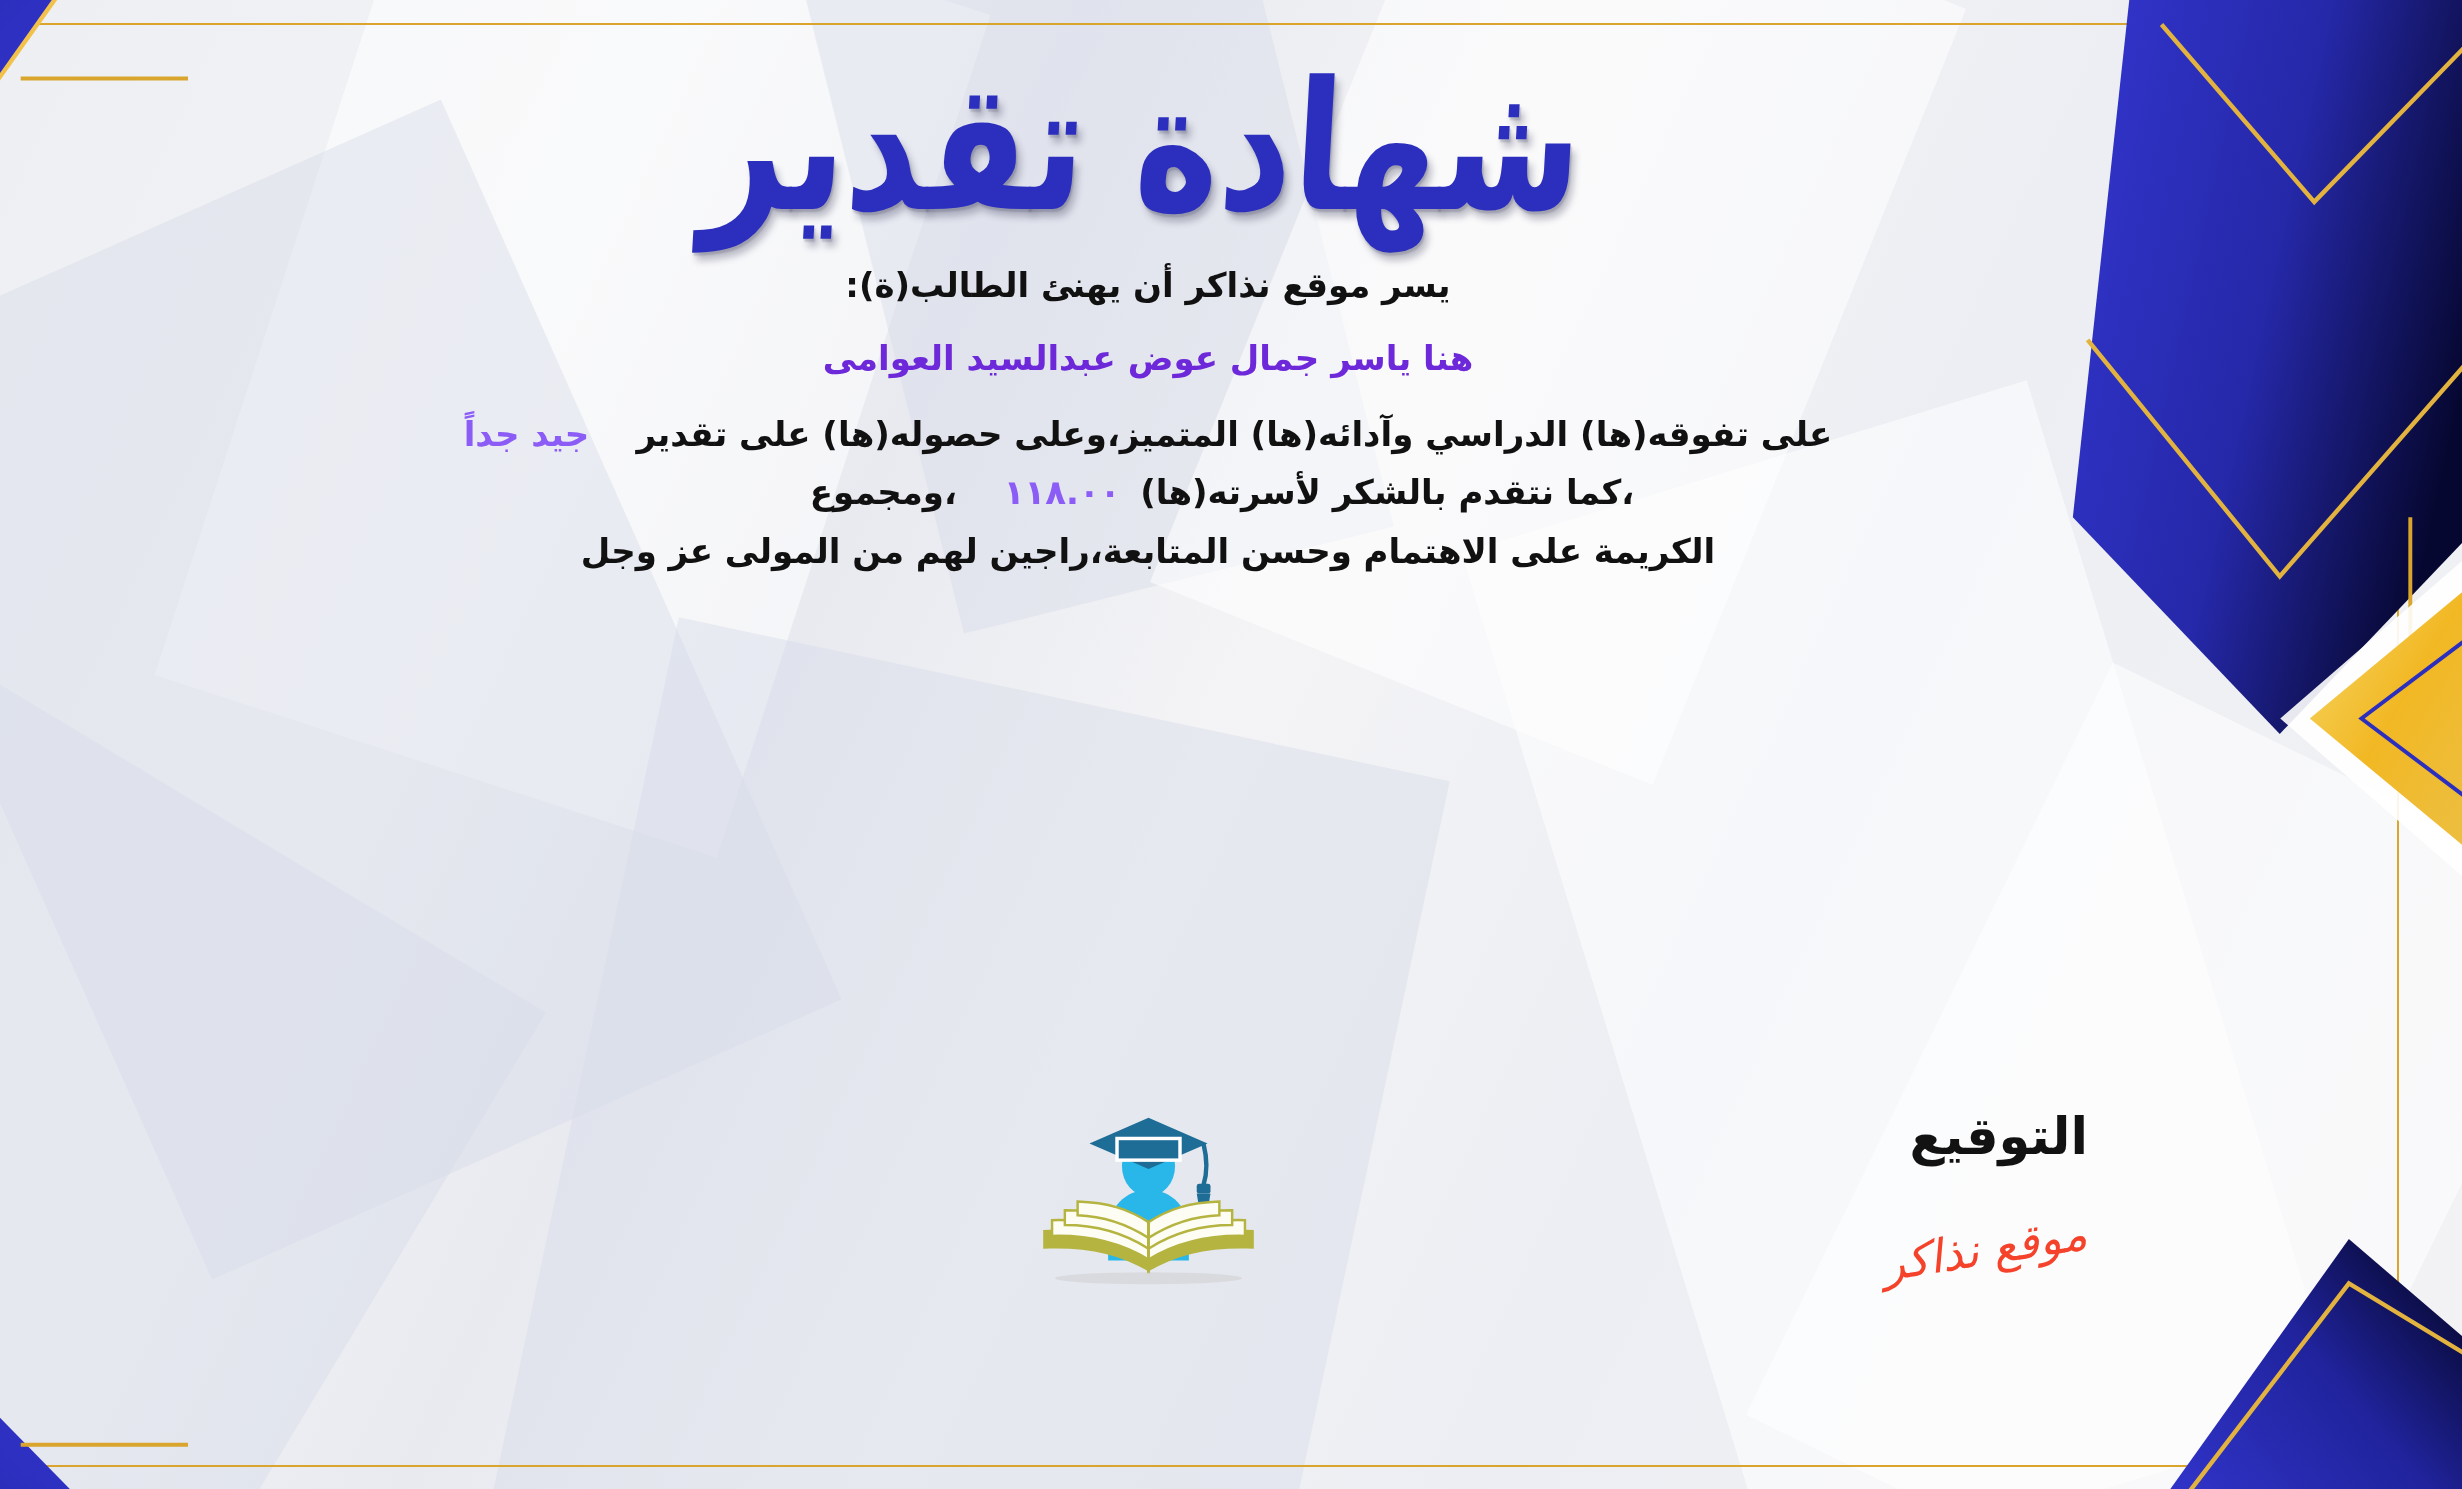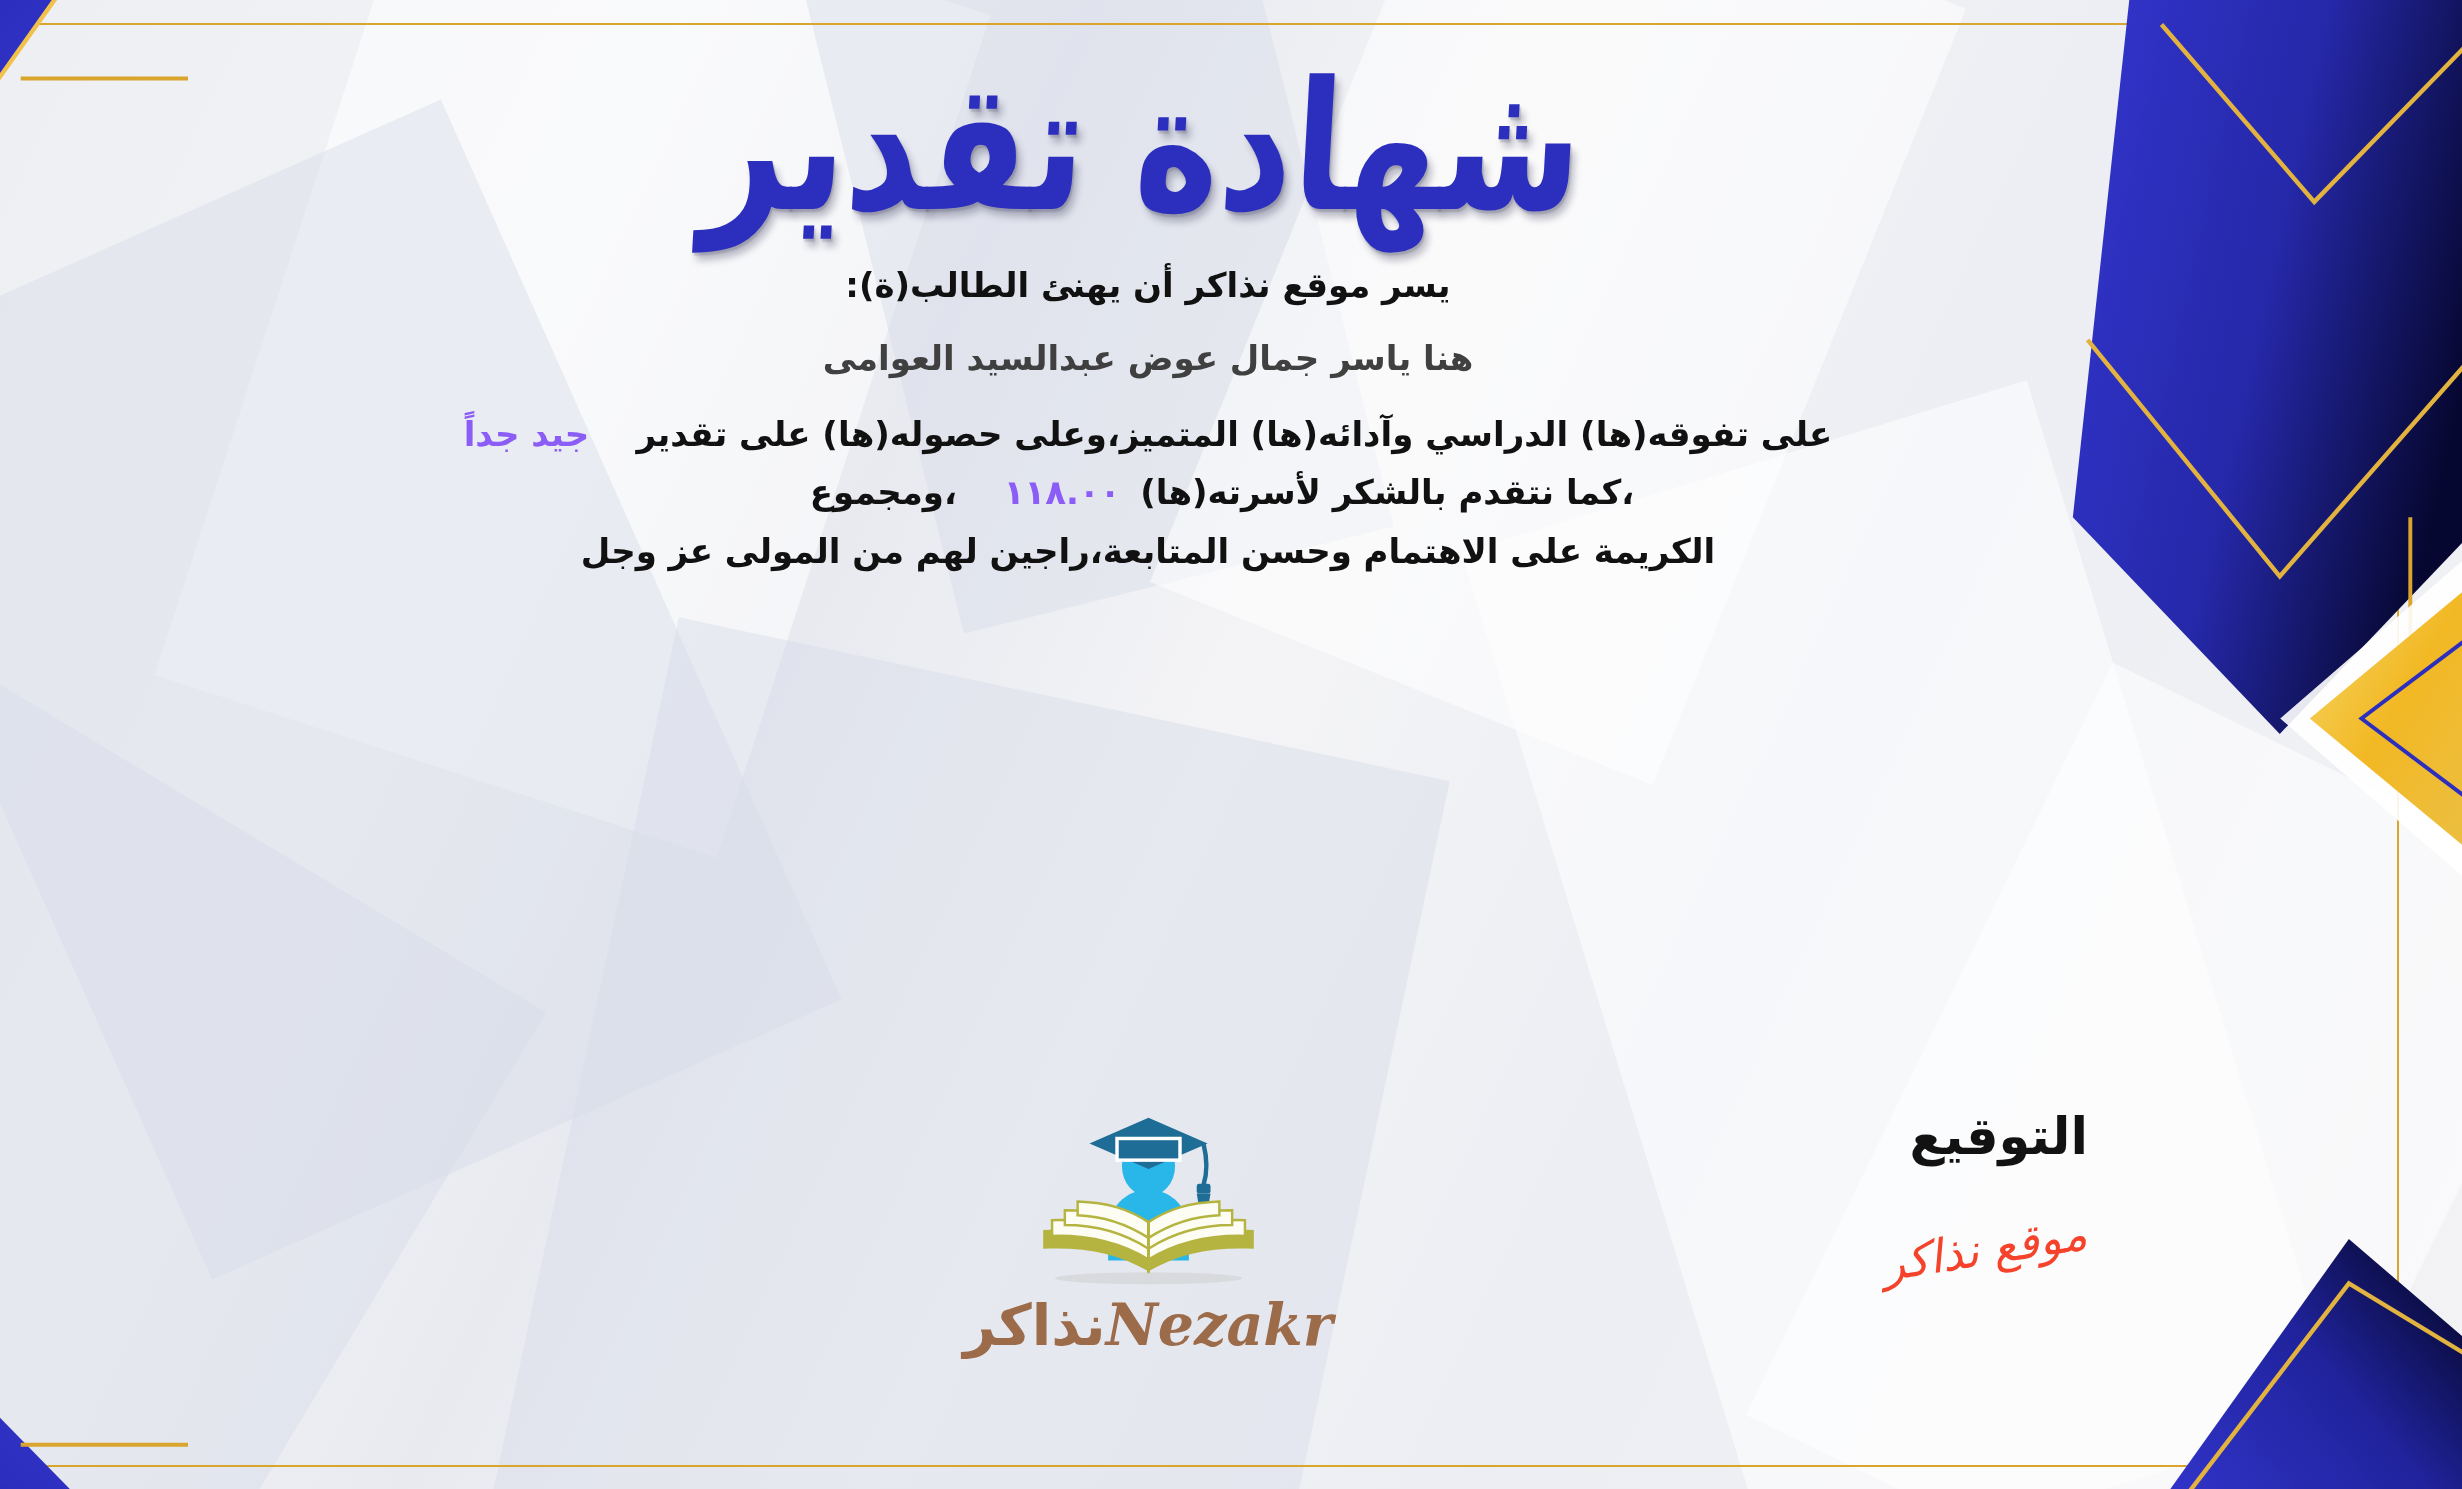--- a/index.html
+++ b/index.html
@@ -92,21 +92,21 @@
     text-align: center;
     color: #111111;
     font-size: 34px;
     font-weight: 700;
     line-height: 1.52;
   }
 
   .line { margin: 0 0 4.9px 0; white-space: nowrap; }
   .line-1 { margin-bottom: 21.7px; }
   .line-2 {
-    color: #404040;
+    color: #6d28d9;
     margin-bottom: 23.6px;
   }
   .line-3, .line-4 {
     display: flex;
     justify-content: center;
     align-items: baseline;
     gap: 0;
     white-space: nowrap;
   }
   .line-3 { margin-bottom: 6.9px; }
@@ -331,21 +331,18 @@
 
           <path d="M280,336 C340,300 410,286 494,290 L494,252 C408,248 338,262 280,300 Z" fill="#b5b440"></path>
           <path d="M280,312 C336,278 400,262 476,264 L476,232 C394,230 332,246 280,278 Z" fill="#fdfdf4" stroke="#b5b440" stroke-width="5"></path>
           <path d="M280,290 C330,258 384,242 450,242 L450,212 C378,212 326,228 280,256 Z" fill="#fdfdf4" stroke="#b5b440" stroke-width="5"></path>
           <path d="M280,268 C324,240 368,224 424,222 L424,194 C362,196 320,210 280,236 Z" fill="#fdfdf4" stroke="#b5b440" stroke-width="5"></path>
 
           <path d="M280,236 L280,340" stroke="#b5b440" stroke-width="6"></path>
 
           <ellipse cx="280" cy="350" rx="190" ry="12" fill="#c9c9c9" opacity="0.45"></ellipse>
         </svg>
-        <div class="logo-word">
-          <span>Nezakr</span><span class="ar">نذاكر</span>
-        </div>
       </div>
 
     </div>
   </div>
 </div>
 
 
 </body></html>

